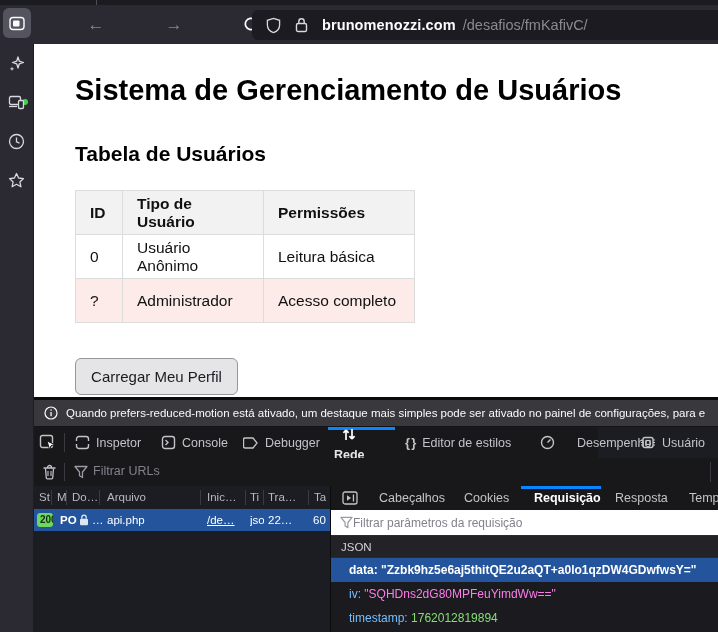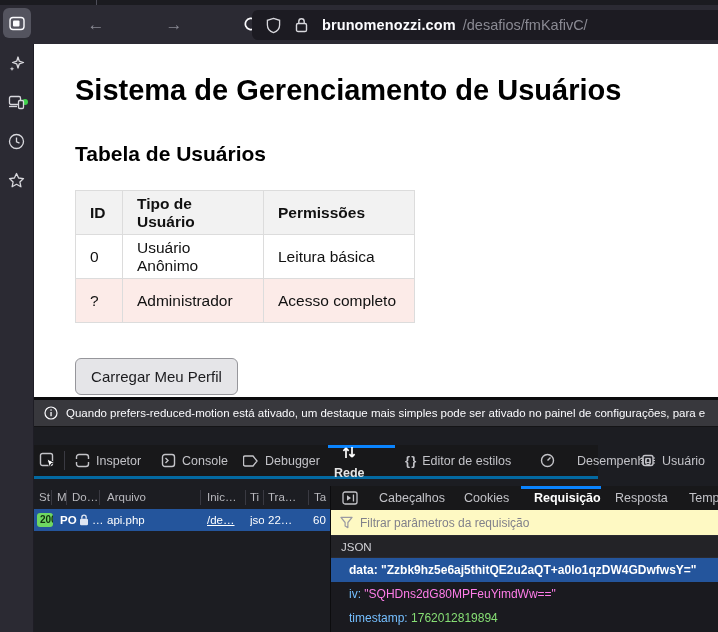--- a/index.html
+++ b/index.html
@@ -39,21 +39,21 @@
   .utable tr{height:44px;}
   .utable tr.hl td{background:#fcebe8;}
   .pg-btn{left:41px;top:314px;width:163px;height:37px;background:#e5e5e8;border:1px solid #96969b;
           border-radius:6px;font-size:15px;color:#1b1b1e;font-family:inherit;}
 
   
   .devtools{left:34px;top:397px;width:684px;height:235px;background:#1c1d22;color:#d7d7db;font-size:12px;}
   .dt-topline{left:0;top:0;width:684px;height:3px;background:#0a0a0c;}
   .notice{left:0;top:3px;width:684px;height:27px;background:#38383d;display:flex;align-items:center;gap:8px;
           padding-left:10px;box-sizing:border-box;color:#fbfbfe;font-size:11.5px;white-space:nowrap;overflow:hidden;border-bottom:1px solid #141416;}
-  .dt-tabs{left:0;top:30px;width:564px;height:31px;background:#18181a;border-bottom:3px solid #0369a1;margin-top:18px;}
+  .dt-tabs{left:0;top:30px;width:564px;height:31px;background:#18181a;border-bottom:5px solid #0369a1;}
   .dt-tab{position:absolute;top:0;height:31px;display:flex;align-items:center;gap:6px;color:#c3c3c8;font-size:12.5px;white-space:nowrap;}
   .dt-tab.active{color:#e5e5e5;font-weight:bold;flex-direction:column;}
   .accent-line{position:absolute;height:2.5px;background:#0a84ff;top:0;}
   .vsep{position:absolute;width:1px;background:#3a3a42;}
   .net-toolbar{left:0;top:61px;width:684px;height:28px;background:#18181a;border-bottom:1px solid #2a2a30;}
   .ph-text{color:#81818b;font-size:12.5px;}
 
   
   .net-header{left:0;top:89px;width:296px;height:23px;background:#1c1d22;border-bottom:1px solid #2a2a30;
               font-size:11.5px;color:#b9b9be;}
@@ -62,22 +62,22 @@
   .nr-cell{position:absolute;top:0;line-height:22px;white-space:nowrap;}
   .status-badge{position:absolute;left:3px;top:4px;width:16px;height:14px;background:#6fd761;border-radius:3px;
                 color:#10300f;font-size:10px;font-weight:bold;line-height:14px;padding-left:3px;box-sizing:border-box;overflow:hidden;}
   .net-empty{left:0;top:134px;width:296px;height:101px;background:#1c1d22;}
 
   
   .details{left:296px;top:89px;width:388px;height:146px;background:#1a1a1f;border-left:1px solid #0c0c0e;}
   .det-tabs{position:absolute;left:0;top:0;width:388px;height:24px;background:#18181a;border-bottom:1px solid #2a2a30;}
   .det-tab{position:absolute;top:0;height:24px;line-height:24px;color:#c3c3c8;font-size:12.5px;white-space:nowrap;}
   .det-tab.active{color:#fff;font-weight:bold;}
-  .det-filter{position:absolute;left:0;top:24px;width:388px;height:26px;display:flex;align-items:center;gap:7px;
-              padding-left:9px;box-sizing:border-box;border-bottom:1px solid #2a2a30;background:#fef9c3;}
+  .det-filter{position:absolute;left:0;top:24px;width:388px;height:26px;display:flex;align-items:center;
+              padding-left:9px;box-sizing:border-box;border-bottom:1px solid #2a2a30;background:#ffffff;}
   .json-head{position:absolute;left:0;top:50px;width:388px;height:22px;background:#232327;line-height:22px;
              padding-left:10px;box-sizing:border-box;color:#d4d4d9;font-size:11.5px;border-bottom:1px solid #2a2a30;}
   .param-row{position:absolute;left:0;width:388px;height:24px;line-height:24px;padding-left:18px;box-sizing:border-box;
              font-size:12px;white-space:nowrap;overflow:hidden;}
   .param-row.selected{background:#24559c;}
   .pkey{color:#75bfff;}
   .param-row.selected .pkey{color:#ffffff;font-weight:bold;}
   .pval-string{color:#ff7de9;}
   .pval-number{color:#86de74;}
   .param-row.selected .pval{color:#ffffff;font-weight:bold;}
@@ -267,20 +267,39 @@
           <svg width="16" height="15" viewBox="0 0 16 15">
               <rect x="3" y="2.5" width="10" height="10" rx="2" fill="none" stroke="currentColor" stroke-width="1.4"></rect>
               <rect x="6" y="5.5" width="4" height="4" fill="none" stroke="currentColor" stroke-width="1.2"></rect>
               <path d="M1 5 H3 M1 7.5 H3 M1 10 H3 M13 5 H15 M13 7.5 H15 M13 10 H15" stroke="currentColor" stroke-width="1.2"></path>
             </svg>
         </span>
         <span>Usuário</span>
       </div>
     </div>
 
+    <div class="abs net-toolbar">
+      <div class="abs" style="left:8px;top:6px;">
+        <span>
+          <svg width="15" height="16" viewBox="0 0 15 16">
+              <path d="M3.5 4.5 L4.3 14 a1 1 0 0 0 1 .9 h4.4 a1 1 0 0 0 1-.9 L11.5 4.5" fill="none" stroke="#c3c3c8" stroke-width="1.3"></path>
+              <path d="M1.5 4 H13.5 M5.5 3.5 a2 2 0 0 1 4 0" fill="none" stroke="#c3c3c8" stroke-width="1.3"></path>
+              <path d="M6 7 V12 M9 7 V12" stroke="#c3c3c8" stroke-width="1.1"></path>
+            </svg>
+        </span>
+      </div>
+      <div class="vsep" style="left:30px;top:5px;height:18px;"></div>
+      <div class="abs" style="left:40px;top:7px;">
+        <svg width="14" height="14" viewBox="0 0 14 14">
+            <path d="M1 1.5 H13 L8.5 7 V12.5 L5.5 10.8 V7 Z" fill="none" stroke="#9a9aa2" stroke-width="1.3" stroke-linejoin="round"></path>
+          </svg>
+      </div>
+      <span class="abs ph-text" style="left:59px;top:6px;" title="Filtrar URLs">Filtrar URLs</span>
+      <div class="vsep" style="left:676px;top:4px;height:20px;"></div>
+    </div>
 
     <div class="abs net-header">
       <span class="nh-cell" style="left:5px;width:13px;">St</span>
       <div class="vsep" style="left:17px;top:4px;height:15px;"></div>
       <span class="nh-cell" style="left:23px;width:10px;">M</span>
       <div class="vsep" style="left:32px;top:4px;height:15px;"></div>
       <span class="nh-cell" style="left:38px;width:27px;">Do…</span>
       <div class="vsep" style="left:65px;top:4px;height:15px;"></div>
       <span class="nh-cell" style="left:73px;width:90px;">Arquivo</span>
       <div class="vsep" style="left:166px;top:4px;height:15px;"></div>

